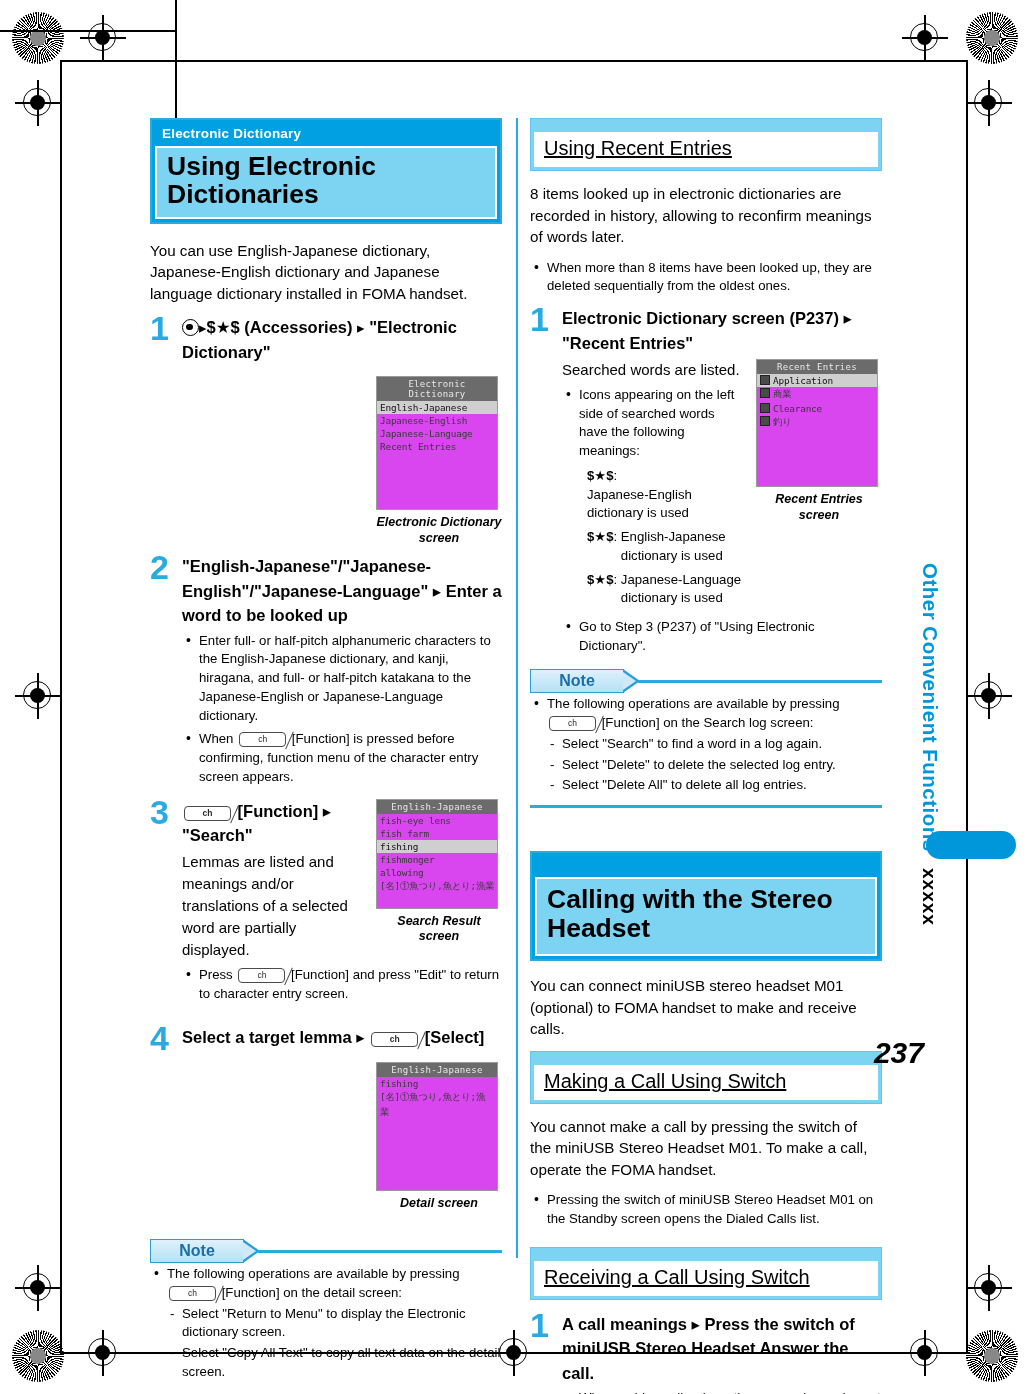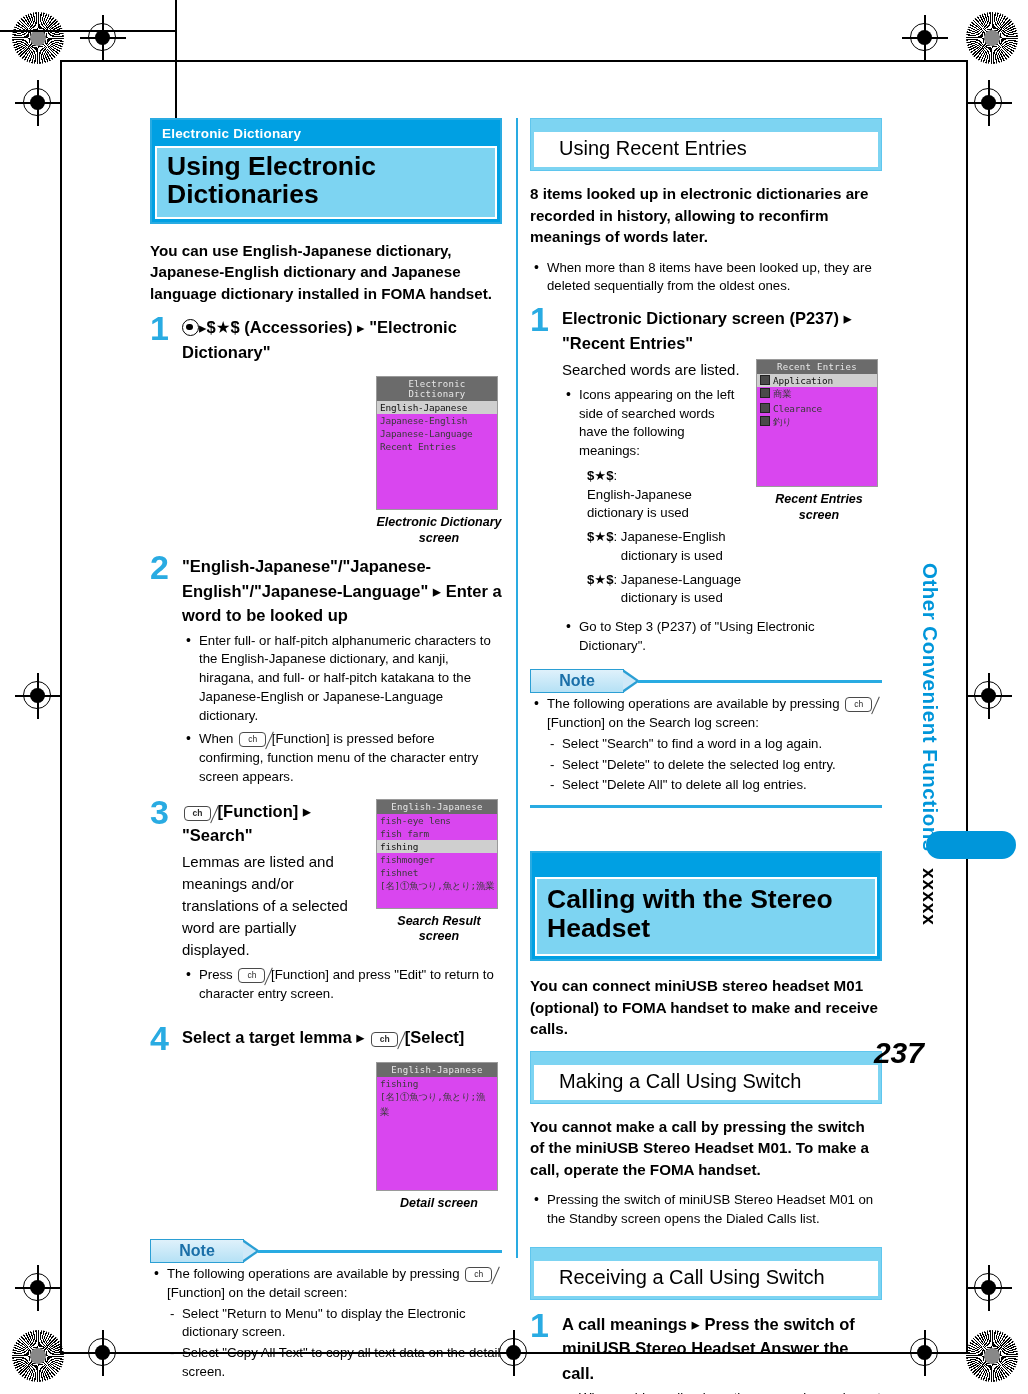--- a/index.html
+++ b/index.html
@@ -36,24 +36,24 @@
   
   .bigsec{border:2px solid #29ABE2;background:#00A0E3;margin-bottom:14px;}
   .bigsec .band{height:24px;}
   .bigsec .maintitle{background:#7DD4F2;border:2px solid #fff;margin:0 3px 3px 3px;
        font-size:26.5px;font-weight:bold;color:#000;padding:6px 10px 10px 10px;line-height:1.12;}
 
   
   .sechead{background:#7DD4F2;border:1.5px solid #5FC6EE;margin-bottom:12px;}
   .sechead .bar{height:13px;}
   .sechead .box{background:#fff;border:1.5px solid #fff;margin:0 3px 3px 3px;
-       font-size:20px;color:#000;padding:4px 9px 6px 24px;}
-
-  
-  .lead{font-size:15.2px;font-weight:bold;line-height:1.42;margin:0 0 11px 0;}
+       font-size:20px;color:#000;padding:4px 9px 6px 9px;text-decoration:underline;}
+
+  
+  .lead{font-size:15.2px;font-weight:normal;line-height:1.42;margin:0 0 11px 0;}
 
   
   ul.bul{list-style:none;margin:0 0 10px 0;padding:0;}
   ul.bul>li{position:relative;padding-left:17px;font-size:13.2px;line-height:1.42;margin-bottom:5px;}
   ul.bul>li::before{content:"•";position:absolute;left:4px;top:-1px;font-size:14px;}
   ul.dash{list-style:none;margin:2px 0 0 0;padding:0;}
   ul.dash>li{position:relative;padding-left:15px;font-size:13.2px;line-height:1.42;margin-bottom:2px;}
   ul.dash>li::before{content:"-";position:absolute;left:3px;top:0;}
 
   
@@ -88,21 +88,21 @@
   .note .arrow{position:absolute;left:93px;top:0;width:0;height:0;
      border-top:12px solid transparent;border-bottom:12px solid transparent;border-left:17px solid #2b9fd4;}
   .note .arrow i{position:absolute;left:-17px;top:-9px;width:0;height:0;
      border-top:9px solid transparent;border-bottom:9px solid transparent;border-left:13px solid #cfe9f8;}
   .note .rule{position:absolute;left:108px;right:0;top:11px;height:2.5px;background:#29ABE2;}
   .note .bot{height:2.5px;background:#29ABE2;margin-top:8px;}
   .note ul.bul>li{font-size:13.2px;}
 
   
   .key{display:inline-block;position:relative;vertical-align:-4px;
-       height:15px;min-width:27px;margin:0 2px;}
+       height:15px;min-width:27px;margin:0 2px;padding-left:20px;}
   .key .shape{position:absolute;left:0;top:0;width:100%;height:100%;
        border:1.3px solid #4a4a4a;border-radius:4px;background:#fff;box-sizing:border-box;}
   .key .slash{position:absolute;right:-4px;top:-1px;width:1.4px;height:19px;background:#4a4a4a;
        transform:rotate(24deg);}
   .key .lbl{position:absolute;left:0;right:0;top:0;height:15px;line-height:15px;text-align:center;
        font-size:8.5px;color:#2b2b2b;font-family:"Liberation Sans",sans-serif;}
   .dot{display:inline-block;width:15px;height:15px;border:1.6px solid #000;border-radius:50%;
        position:relative;vertical-align:-3px;}
   .dot::after{content:"";position:absolute;left:3.2px;top:3.2px;width:6.6px;height:6.6px;
        background:#000;border-radius:50%;}
@@ -261,21 +261,21 @@
     <div class="step">
       <div class="stepnum">3</div>
       <div class="shotwrap">
         <div class="shot">
           <div class="titlebar">English-Japanese</div>
           <div class="rows">
             <div class="r">fish-eye lens</div>
             <div class="r">fish farm</div>
             <div class="r sel">fishing</div>
             <div class="r">fishmonger</div>
-            <div class="r">fishnet</div>
+            <div class="r">allowing</div>
             <div class="r">[名]①魚つり,魚とり;漁業</div>
             <div class="pad"></div>
           </div>
         </div>
         <div class="shotcap">Search Result screen</div>
       </div>
       <div class="steptitle">
         <span class="key">
           <span class="shape"></span><span class="slash"></span><span class="lbl">ch</span></span>
         <span>[Function] ▸ "Search"</span>
@@ -378,25 +378,25 @@
           </div>
         </div>
         <div class="shotcap">Recent Entries screen</div>
       </div>
 
       <div class="stepbody">Searched words are listed.</div>
       <ul class="bul">
         <li>
           <span>Icons appearing on the left side of searched words have the following meanings:</span>
           <div style="margin-top:6px;">
+            <div style="padding-left:8px;margin-bottom:5px;">
+              <span style="font-weight:bold;">$★$</span><span>: </span><span style="display:inline-block;vertical-align:top;max-width:150px;">Japanese-English dictionary is used</span>
+            </div>
             <div style="padding-left:8px;margin-bottom:5px;text-indent:-0px;">
               <span style="font-weight:bold;">$★$</span><span>: </span><span style="display:inline-block;vertical-align:top;max-width:150px;">English-Japanese dictionary is used</span>
-            </div>
-            <div style="padding-left:8px;margin-bottom:5px;">
-              <span style="font-weight:bold;">$★$</span><span>: </span><span style="display:inline-block;vertical-align:top;max-width:150px;">Japanese-English dictionary is used</span>
             </div>
             <div style="padding-left:8px;margin-bottom:2px;">
               <span style="font-weight:bold;">$★$</span><span>: </span><span style="display:inline-block;vertical-align:top;max-width:150px;">Japanese-Language dictionary is used</span>
             </div>
           </div>
         </li>
       </ul>
       <div class="clr"></div>
       <ul class="bul">
         <li>Go to Step 3 (P237) of "Using Electronic Dictionary".</li>

